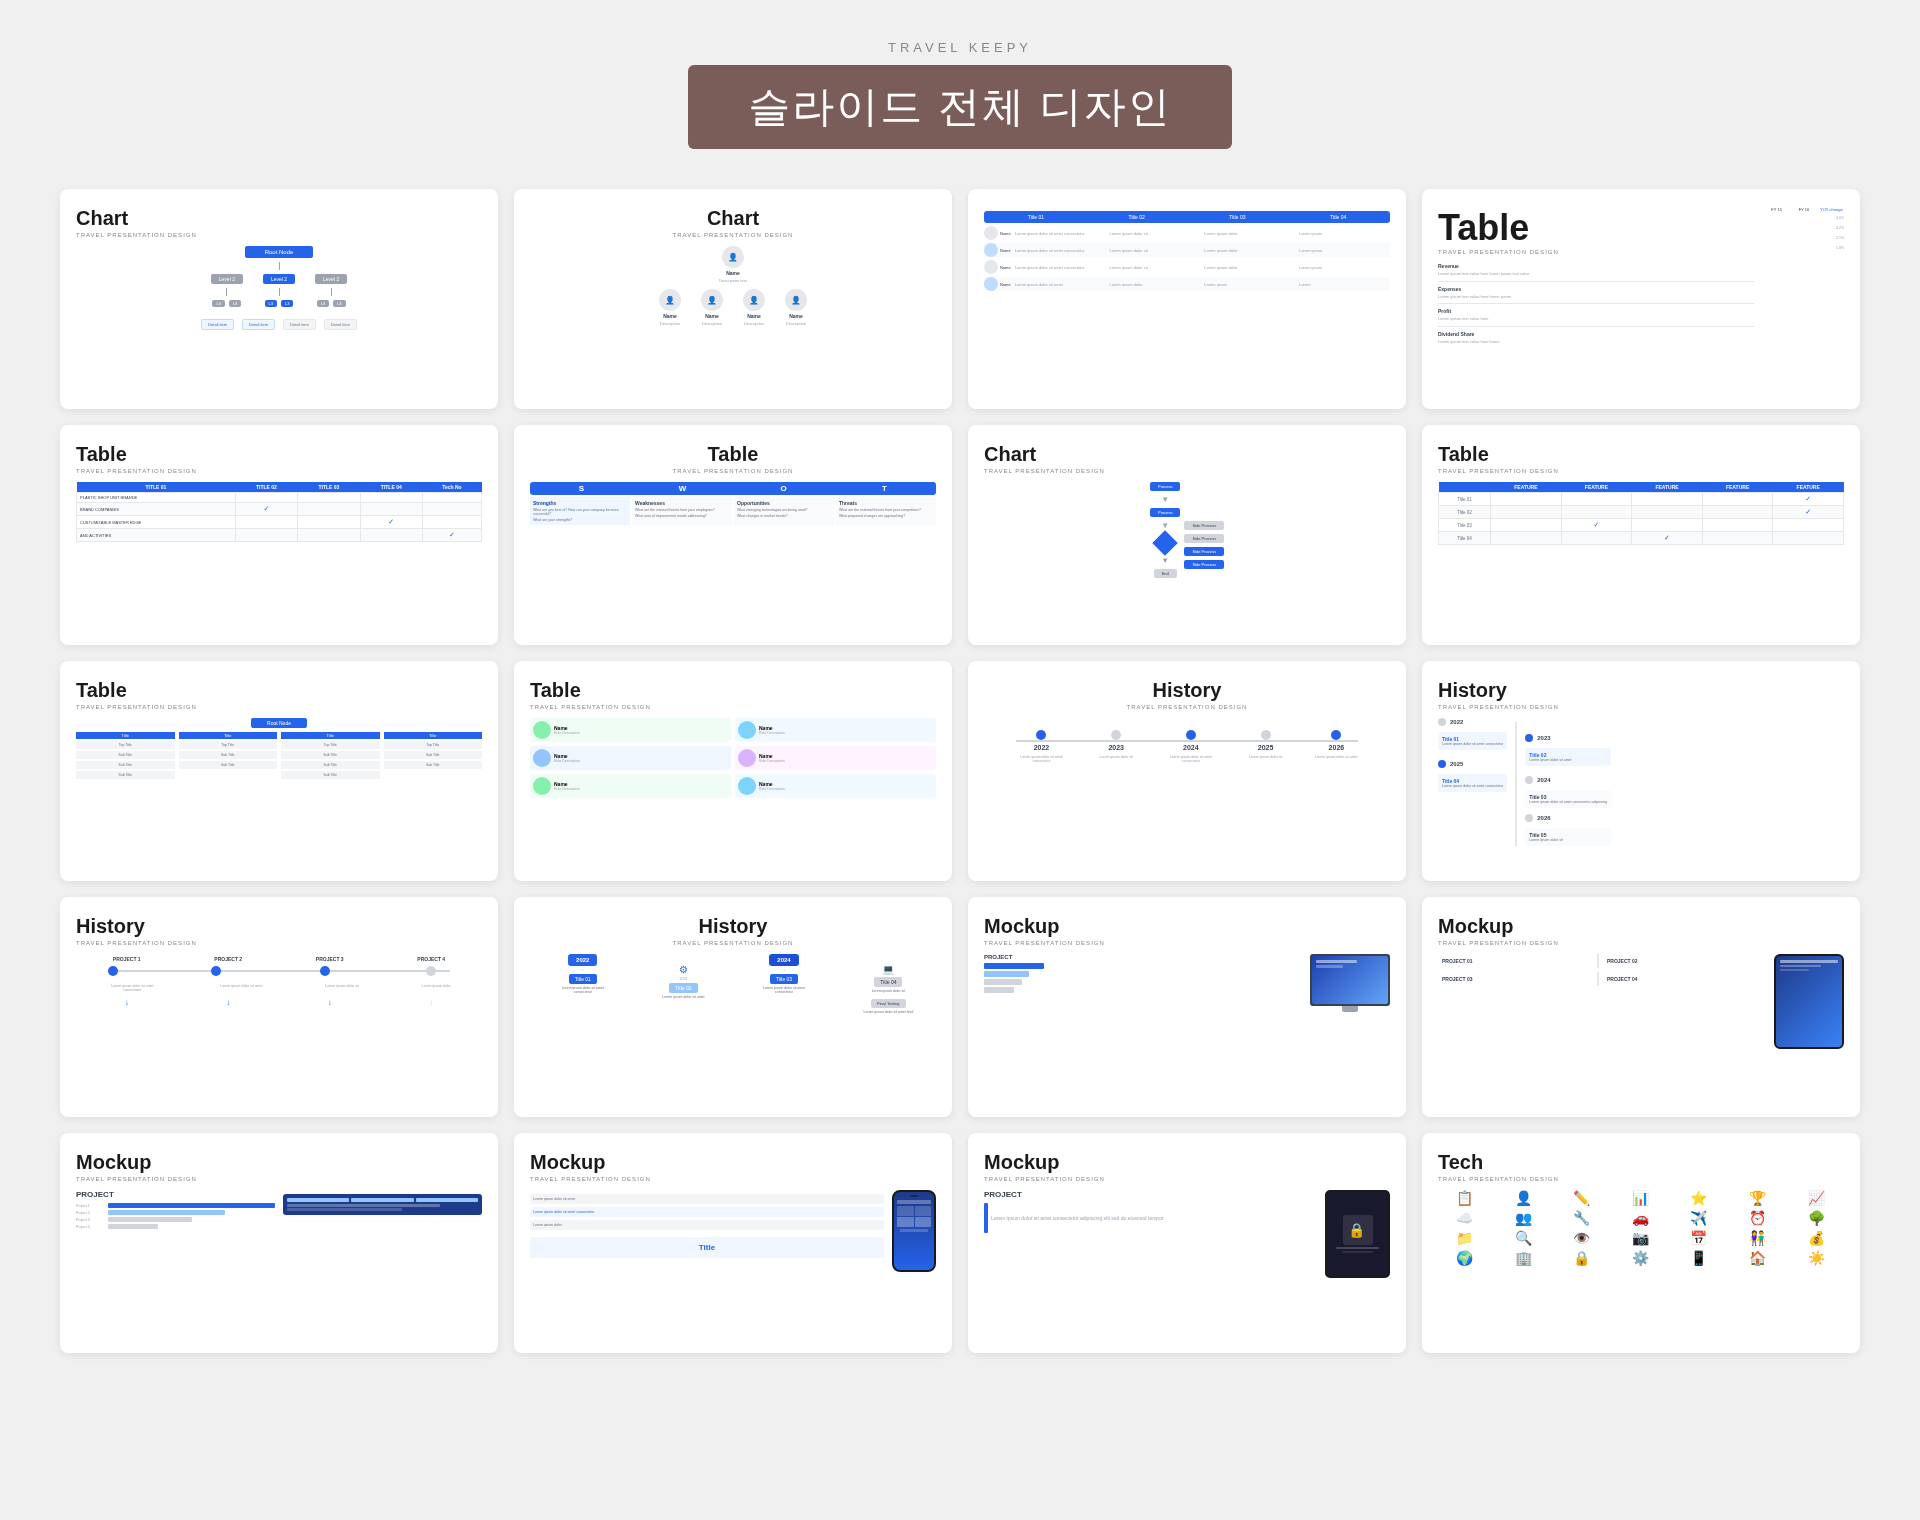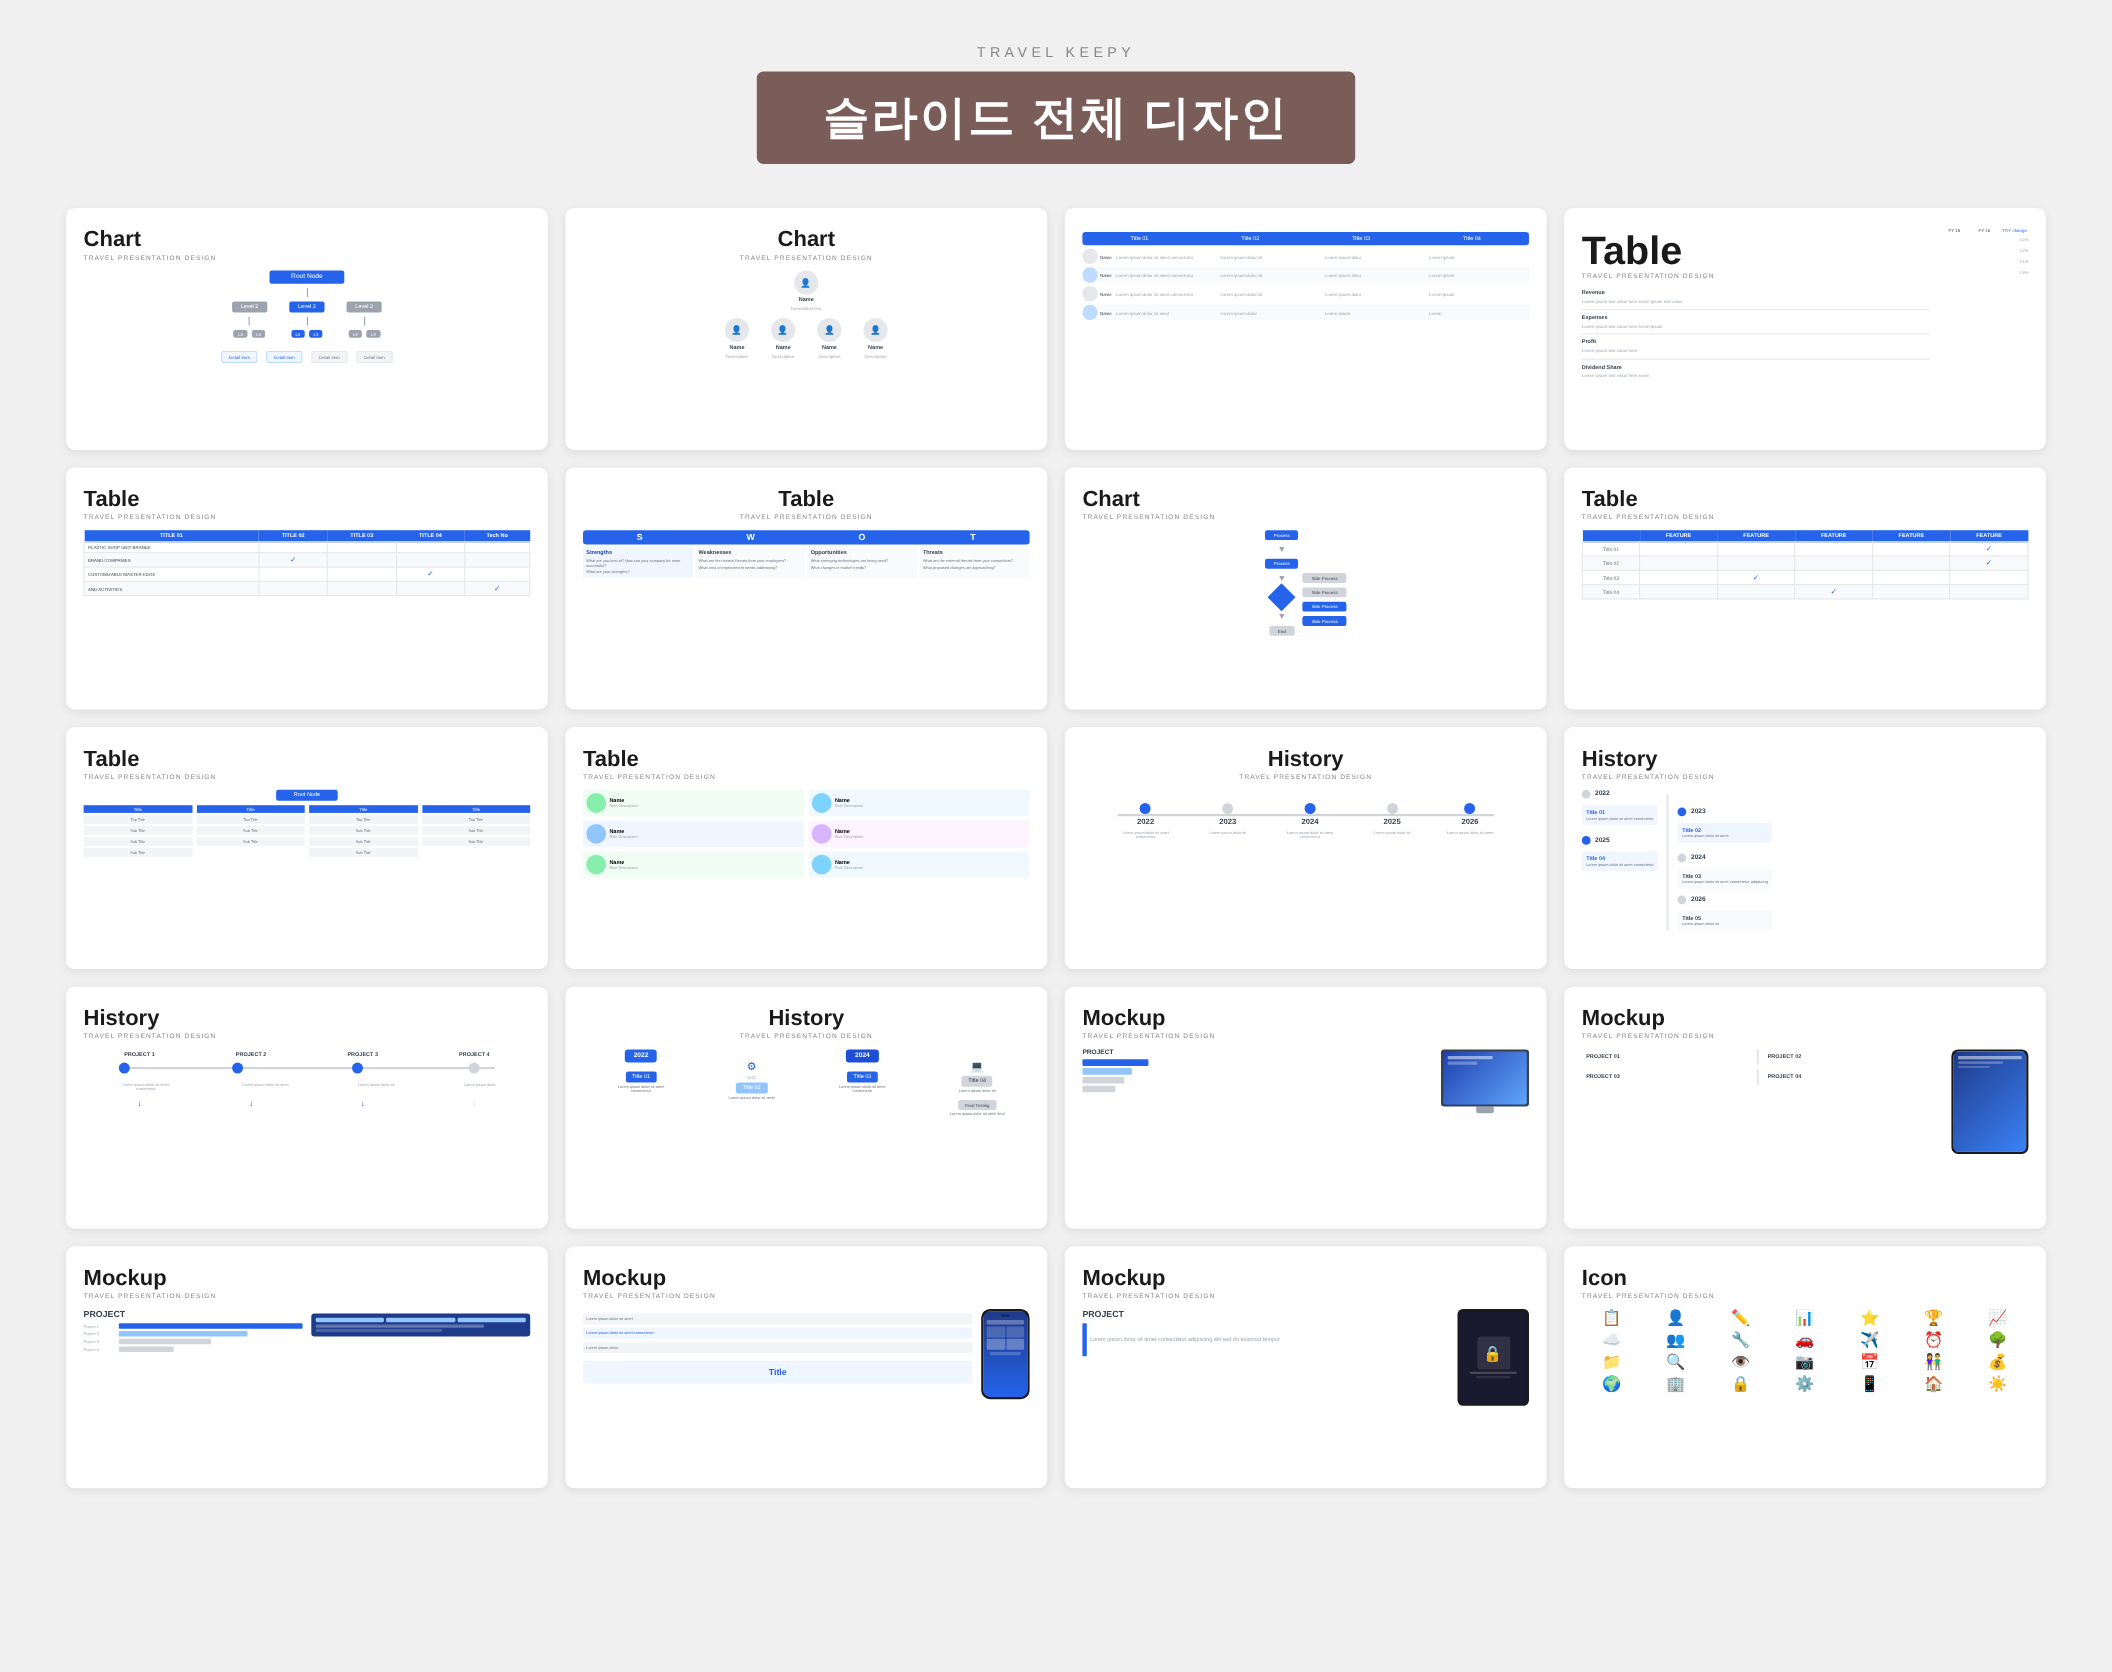--- a/index.html
+++ b/index.html
@@ -17,21 +17,21 @@
       font-size: 13px;
       letter-spacing: 4px;
       color: #888;
       margin-bottom: 10px;
       font-weight: 400;
     }
     .main-title {
       background: #7a5c58;
       color: white;
       font-size: 42px;
-      font-weight: 700;
+      font-weight: 400;
       padding: 14px 60px;
       border-radius: 6px;
       margin-bottom: 40px;
       letter-spacing: 2px;
     }
     .grid-container {
       display: grid;
       grid-template-columns: repeat(4, 1fr);
       gap: 16px;
       width: 100%;
@@ -816,21 +816,21 @@
             <div style="font-size:14px;color:#60a5fa;">🔒</div>
           </div>
           <div style="width:80%;height:2px;background:rgba(255,255,255,0.2);border-radius:1px;"></div>
           <div style="width:60%;height:2px;background:rgba(255,255,255,0.1);border-radius:1px;"></div>
         </div>
       </div>
     </div>
   </div>
 
   <div class="slide-card">
-    <div class="slide-title">Icon</div>
+    <div class="slide-title">Tech</div>
     <div class="slide-subtitle">TRAVEL PRESENTATION DESIGN</div>
     <div style="display:grid;grid-template-columns:repeat(7,1fr);gap:4px;margin-top:6px;">
       <span style="font-size:14px;text-align:center;color:#2563eb;">📋</span>
       <span style="font-size:14px;text-align:center;color:#9ca3af;">👤</span>
       <span style="font-size:14px;text-align:center;color:#7c3aed;">✏️</span>
       <span style="font-size:14px;text-align:center;color:#9ca3af;">📊</span>
       <span style="font-size:14px;text-align:center;color:#9ca3af;">⭐</span>
       <span style="font-size:14px;text-align:center;color:#2563eb;">🏆</span>
       <span style="font-size:14px;text-align:center;color:#9ca3af;">📈</span>
       <span style="font-size:14px;text-align:center;color:#2563eb;">☁️</span>

